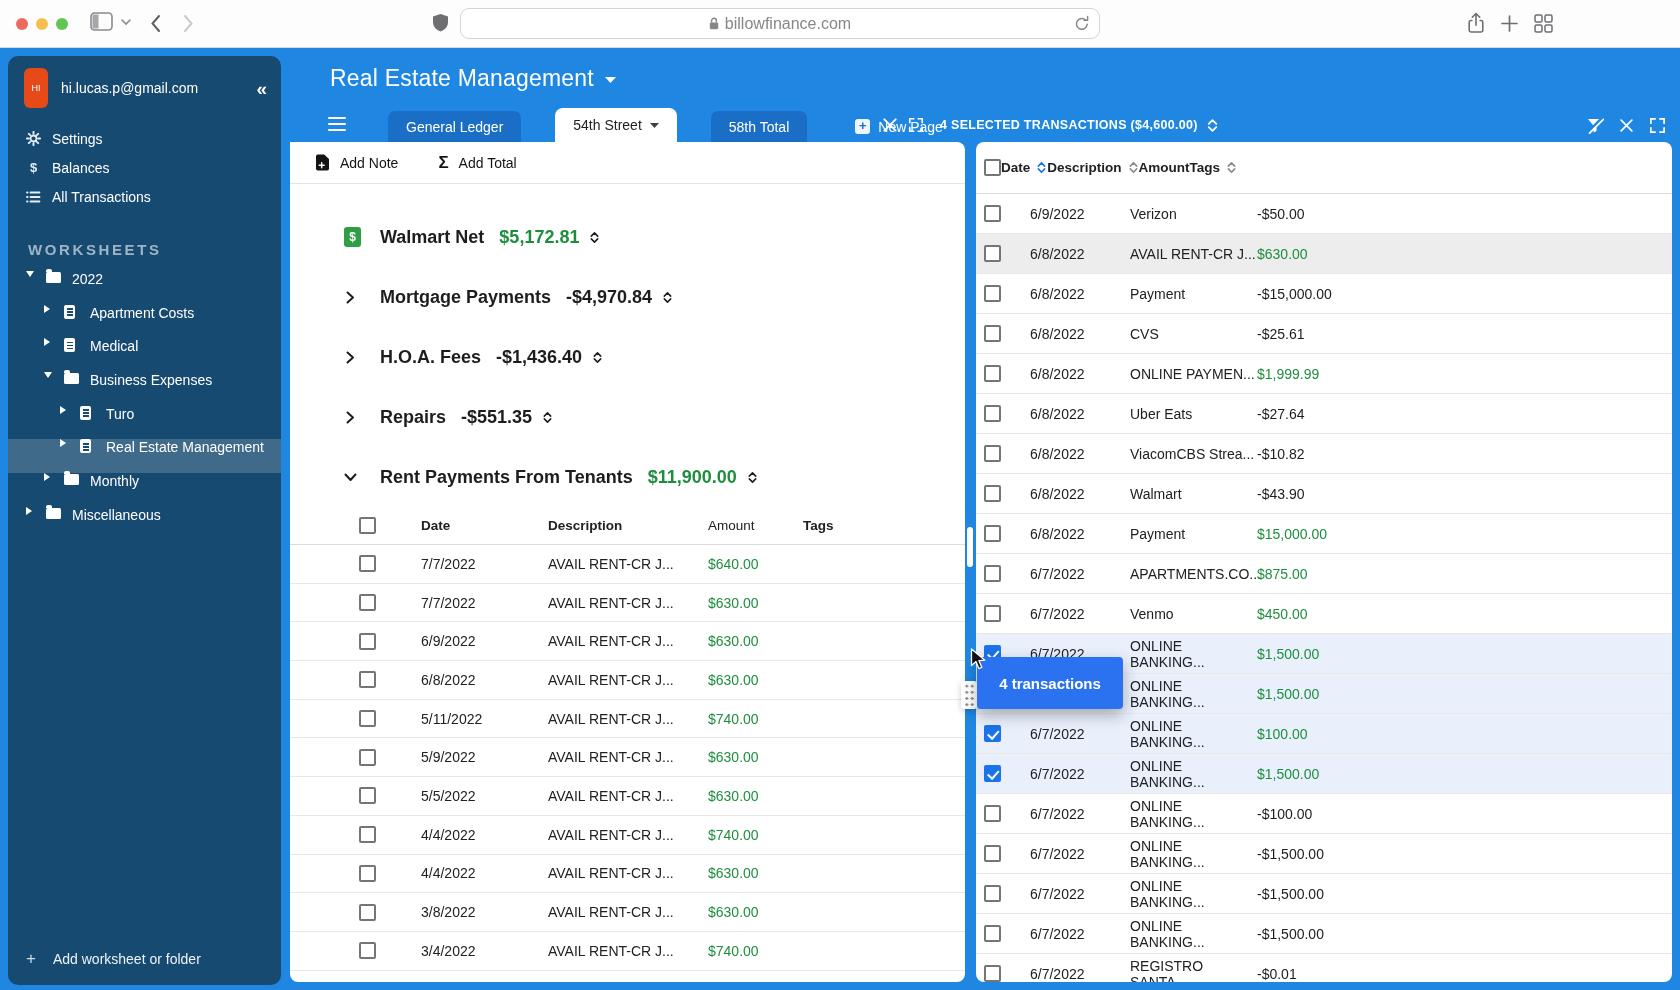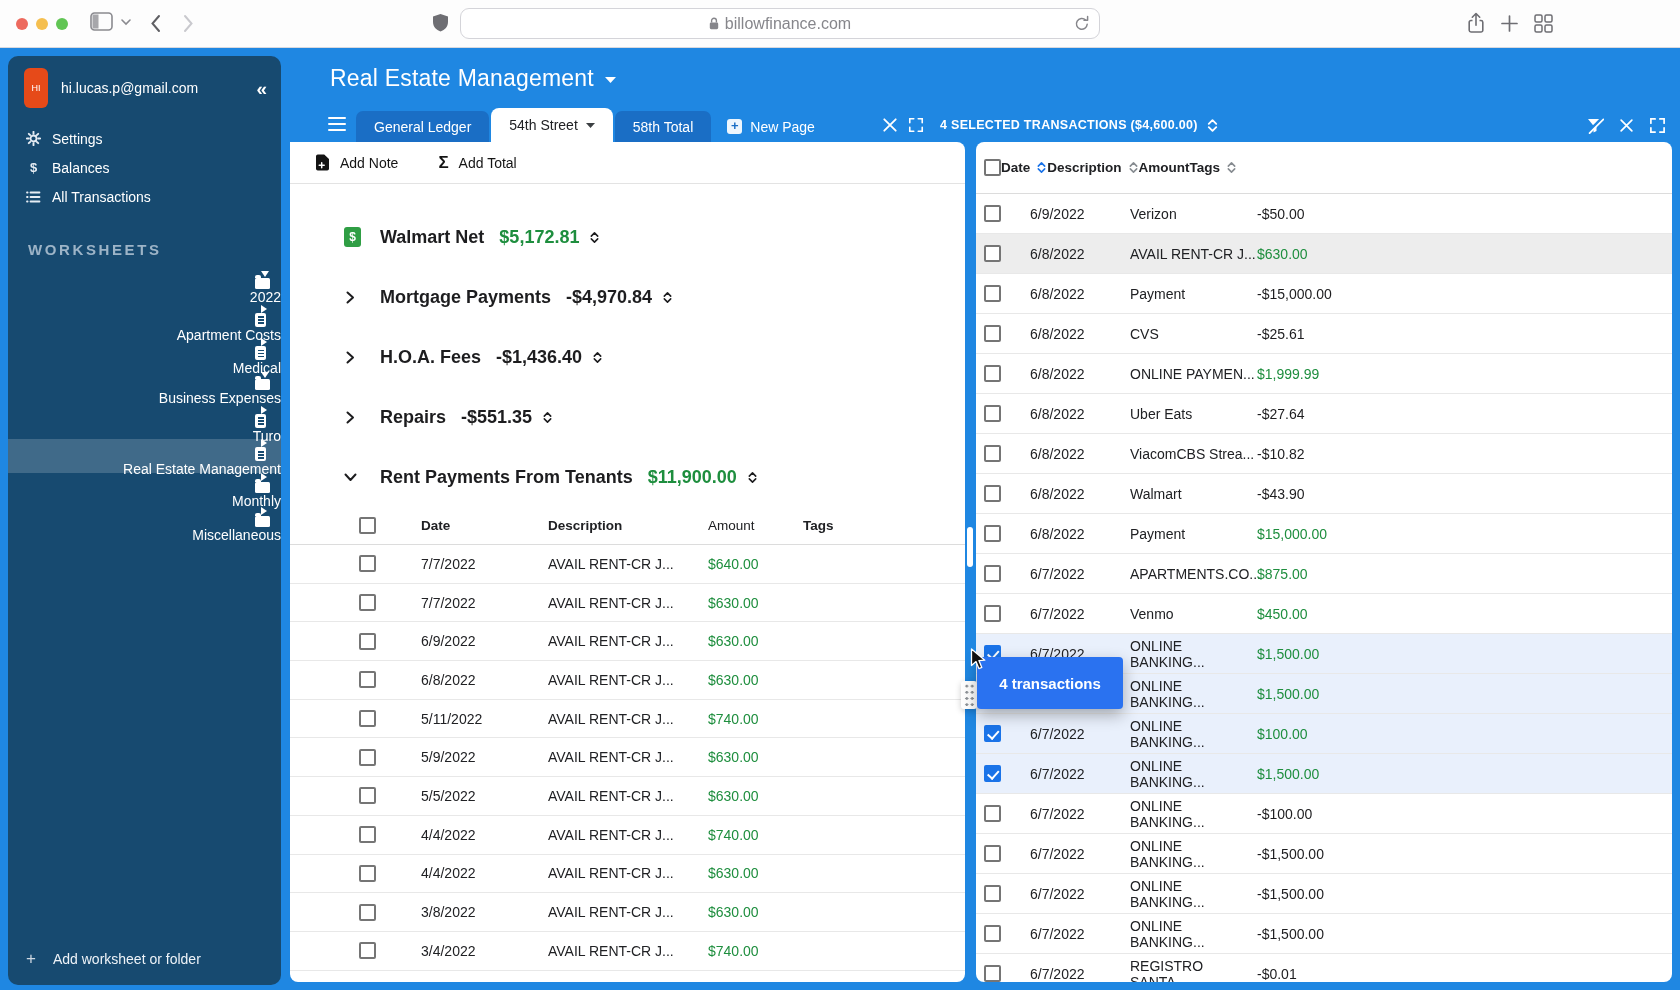--- a/index.html
+++ b/index.html
@@ -24,21 +24,21 @@
   .sidebar { position:absolute; left:8px; top:8px; width:273px; height:929px; background:#174a70; border-radius:10px; color:#fff; overflow:hidden; }
   .account { display:flex; align-items:center; padding:12px 14px 0 16px; }
   .avatar { width:24px; height:40px; border-radius:6px; background:#e64a19; color:#fff; font-size:9px; font-weight:400; display:flex; align-items:center; justify-content:center; flex:none; }
   .email { margin-left:13px; font-size:14px; flex:1; white-space:nowrap; }
   .collapse { font-size:19px; line-height:1; color:#fff; font-weight:700; cursor:default; }
   .nav { margin-top:16px; }
   .nav-item { display:flex; align-items:center; height:29px; padding:0 16px 0 18px; font-size:14px; font-weight:500; }
   .nav-ic { width:15px; margin-right:11px; display:flex; justify-content:center; align-items:center; color:#e6edf4; font-weight:700; font-size:13px; }
   .section-label { margin:30px 0 0 20px; font-size:15px; font-weight:700; letter-spacing:2.6px; color:#9db4c7; }
   .tree { margin-top:13px; }
-  .titem { display:flex; align-items:flex-end; height:33.7px; font-size:14px; font-weight:500; white-space:nowrap;flex-direction:column; }
+  .titem { display:flex; align-items:flex-start; height:33.7px; font-size:14px; font-weight:500; white-space:nowrap; }
   .titem.d0 { padding-left:18px; } .titem.d1 { padding-left:36px; } .titem.d2 { padding-left:52px; }
   .titem.selected { background:rgba(255,255,255,.18); }
   .tcaret { width:10px; margin-right:10px; display:flex; }
   .tcaret i { display:block; width:0; height:0; }
   .caret-right .tcaret i { border-left:6px solid #fff; border-top:4.5px solid transparent; border-bottom:4.5px solid transparent; }
   .caret-down .tcaret i { border-top:6px solid #fff; border-left:4.5px solid transparent; border-right:4.5px solid transparent; }
   .ticon { width:16px; margin-right:10px; display:flex; }
   .ic-folder { display:none; width:15px; height:11px; background:#fff; border-radius:1.5px; position:relative; margin-top:1px; }
   .ic-folder::before { content:""; position:absolute; top:-3px; left:0; width:6px; height:3px; background:#fff; border-radius:2px 2px 0 0; }
   .folder .ic-folder { display:block; }
@@ -49,21 +49,21 @@
   .add-plus { font-size:17px; color:#cfd9e2; margin-right:17px; font-weight:400; }
   
   .main { position:absolute; left:290px; top:0; width:1390px; height:942px; }
   .title-row { height:60px; display:flex; align-items:center; padding-left:40px; color:#fff; }
   .page-title { font-size:23px; letter-spacing:.2px; }
   .title-caret { margin-left:11px; margin-top:4px; }
   .tabband { position:relative; height:34px; }
   .hamburger { position:absolute; left:38px; top:9px; width:18px; }
   .hamburger i { display:block; height:2.2px; background:#fff; border-radius:1px; margin-bottom:3.6px; }
   .tabs { position:absolute; left:66px; bottom:0; display:flex; align-items:flex-end; }
-  .tab { height:31px; margin-right:2px; padding:0 18px; display:flex; align-items:center; gap:8px; font-size:14px; font-weight:500; color:#fff; background:#1a6ec5; border-radius:7px 7px 0 0; white-space:nowrap; }
+  .tab { height:31px; margin-right:2px; padding:0 18px; display:flex; align-items:center; gap:8px; font-size:14px; font-weight:500; color:#fff; background:#1a6ec5; border-radius:7px 7px 0 0; white-space:nowrap;margin-left:32px; }
   .tab.active { height:34px; background:#fff; color:#202124; border-radius:8px 8px 0 0; font-weight:500; }
   .tab.newpage { background:transparent; padding:0 14px; }
   .tab .tab-caret { display:none; }
   .tab.active .tab-caret { display:block; }
   .npicon { display:none; width:15px; height:15px; background:rgba(255,255,255,.92); border-radius:3px; color:#1a6ec5; font-weight:700; font-size:13px; line-height:14px; text-align:center; }
   .tab.newpage .npicon { display:block; }
   .band-ic { position:absolute; top:9px; width:16px; height:16px; }
   .selhdr { position:absolute; left:650px; top:0; height:34px; display:flex; align-items:center; gap:8px; color:#fff; font-size:12.5px; font-weight:700; letter-spacing:.3px; }
   .band-right { position:absolute; right:14px; top:8px; display:flex; gap:15px; align-items:center; }
   

